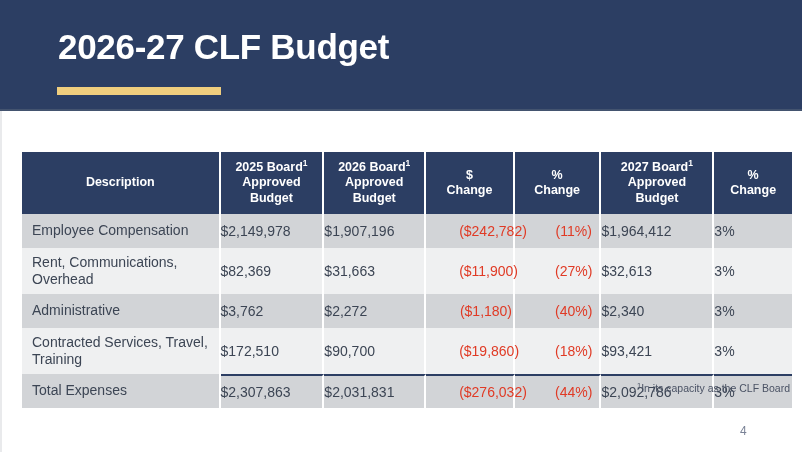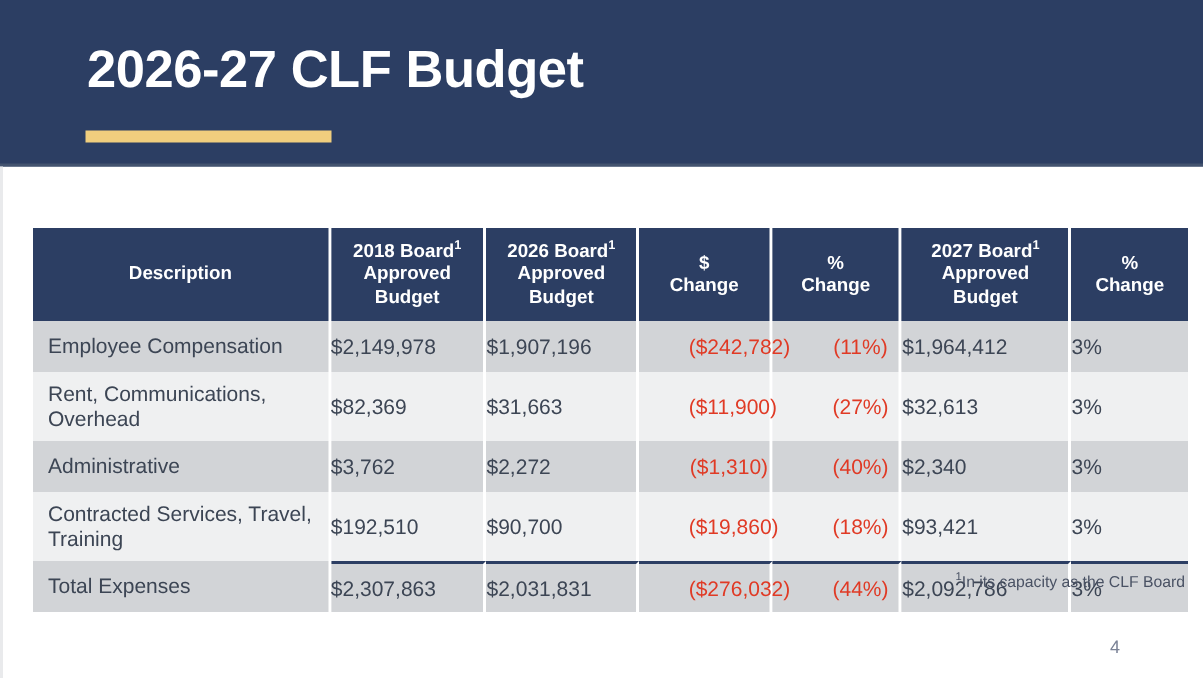--- a/index.html
+++ b/index.html
@@ -194,21 +194,21 @@
       <col style="width:86px">
       <col style="width:112px">
       <col style="width:77px">
     </colgroup>
     <thead>
       <tr>
         <th>
           <span>Description</span>
         </th>
         <th>
-          <span>2018 Board</span><sup>1</sup><br>
+          <span>2025 Board</span><sup>1</sup><br>
           <span>Approved</span><br>
           <span>Budget</span>
         </th>
         <th>
           <span>2026 Board</span><sup>1</sup><br>
           <span>Approved</span><br>
           <span>Budget</span>
         </th>
         <th>
           <span>$</span><br>
@@ -248,29 +248,29 @@
         <td class="neg-cell">($11,900)</td>
         <td class="neg-cell">(27%)</td>
         <td class="num-cell">$32,613</td>
         <td class="num-cell last-col">3%</td>
       </tr>
 
       <tr class="shade-dark">
         <td class="desc-cell">Administrative</td>
         <td class="num-cell">$3,762</td>
         <td class="num-cell">$2,272</td>
-        <td class="neg-cell">($1,310)</td>
+        <td class="neg-cell">($1,180)</td>
         <td class="neg-cell">(40%)</td>
         <td class="num-cell">$2,340</td>
         <td class="num-cell last-col">3%</td>
       </tr>
 
       <tr class="shade-light tall-row">
         <td class="desc-cell">Contracted Services, Travel, Training</td>
-        <td class="num-cell">$192,510</td>
+        <td class="num-cell">$172,510</td>
         <td class="num-cell">$90,700</td>
         <td class="neg-cell">($19,860)</td>
         <td class="neg-cell">(18%)</td>
         <td class="num-cell">$93,421</td>
         <td class="num-cell last-col">3%</td>
       </tr>
 
       <tr class="shade-dark total-row">
         <td class="desc-cell">Total Expenses</td>
         <td class="num-cell has-top-rule">$2,307,863</td>

